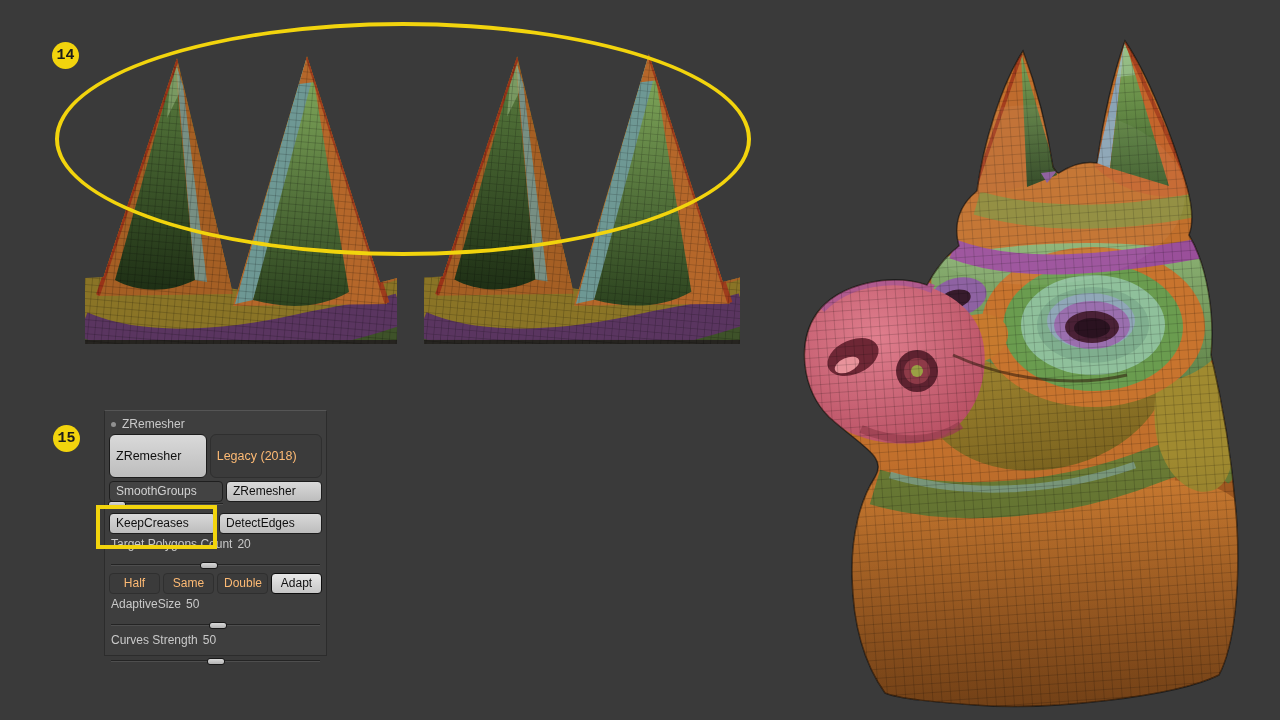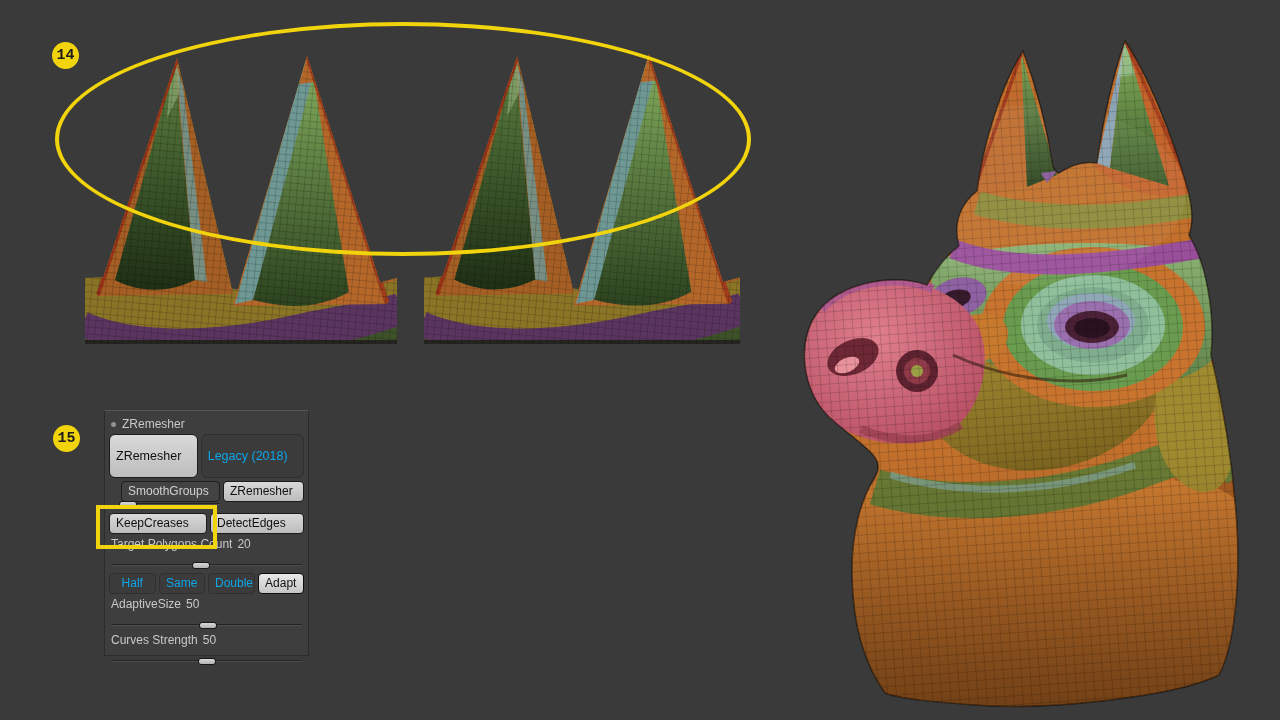--- a/index.html
+++ b/index.html
@@ -32,41 +32,41 @@
   .badge-14{left:52px;top:42px;}
   .badge-15{left:53px;top:385px;margin-top:40px;}
   .highlight-rect{
     position:absolute;left:96px;top:505px;width:113px;height:36px;
     border:4px solid var(--accent,#f2d40d);
     z-index:32;pointer-events:none;
   }
 
   
   .panel{
-    position:absolute;left:104px;top:410px;width:205px;height:246px;
+    position:absolute;left:104px;top:410px;width:223px;height:246px;
     box-sizing:border-box;background:#3e3e3e;
     border:1px solid #2c2c2c;border-top:1px solid #555;
     padding:4px;z-index:10;
     color:#c9c9c9;font-size:12px;
   }
   .p-header{display:flex;align-items:center;gap:6px;height:16px;margin:1px 0 2px 2px;}
   .dot{width:5px;height:5px;border-radius:50%;background:#919191;}
   .row{display:flex;gap:3px;margin:0 0 3px 0;align-items:flex-start;}
   .btn{
     box-sizing:border-box;height:21px;flex:1 1 auto;
     font-family:"Liberation Sans",sans-serif;font-size:12px;text-align:left;
     padding:0 6px;border-radius:4px;border:1px solid #1c1c1c;
     background:linear-gradient(#d9d9d9,#bdbdbd);color:#101010;
     display:block;line-height:19px;white-space:nowrap;overflow:hidden;
   }
   .btn.big{height:44px;border-radius:6px;font-size:12.5px;line-height:42px;}
-  .btn.dim{background:#3b3b3b;color:#0ea5e9;border-color:#2f2f2f;}
+  .btn.dim{background:#3b3b3b;color:#fdba74;border-color:#2f2f2f;}
   .btn.dark{background:#434343;color:#d2d2d2;border-color:#1f1f1f;}
   .btn.adapt{border-color:#0d0d0d;background:linear-gradient(#e8e8e8,#c6c6c6);}
-  .cell{flex:1 1 auto;display:flex;flex-direction:column;margin-left:12px;}
+  .cell{flex:1 1 auto;display:flex;flex-direction:column;}
   .slider-label{height:15px;line-height:15px;margin:2px 2px 12px 2px;color:#c9c9c9;}
   .slider-label .val{margin-left:5px;}
   .slider-line{
     position:relative;height:6px;margin:1px 2px 2px 2px;
     border-top:1px solid #242424;box-shadow:inset 0 1px 0 #4e4e4e;
   }
   .slider-line.mini{margin:1px 0 0 0;}
   .slider-handle{
     position:absolute;top:-3px;left:50%;width:18px;height:7px;
     transform:translateX(-50%);

